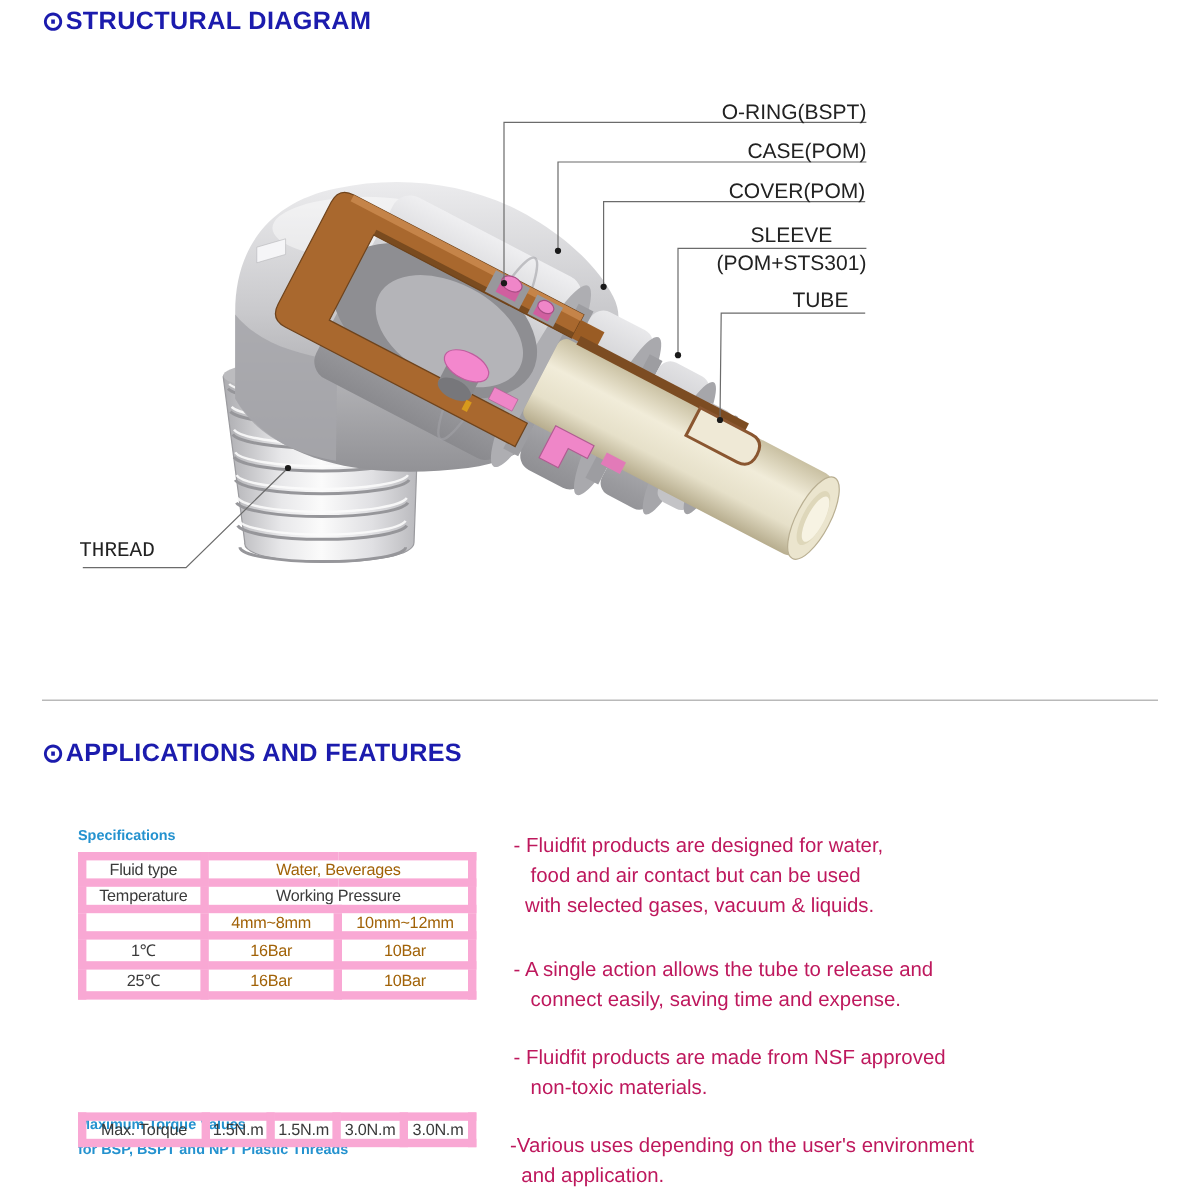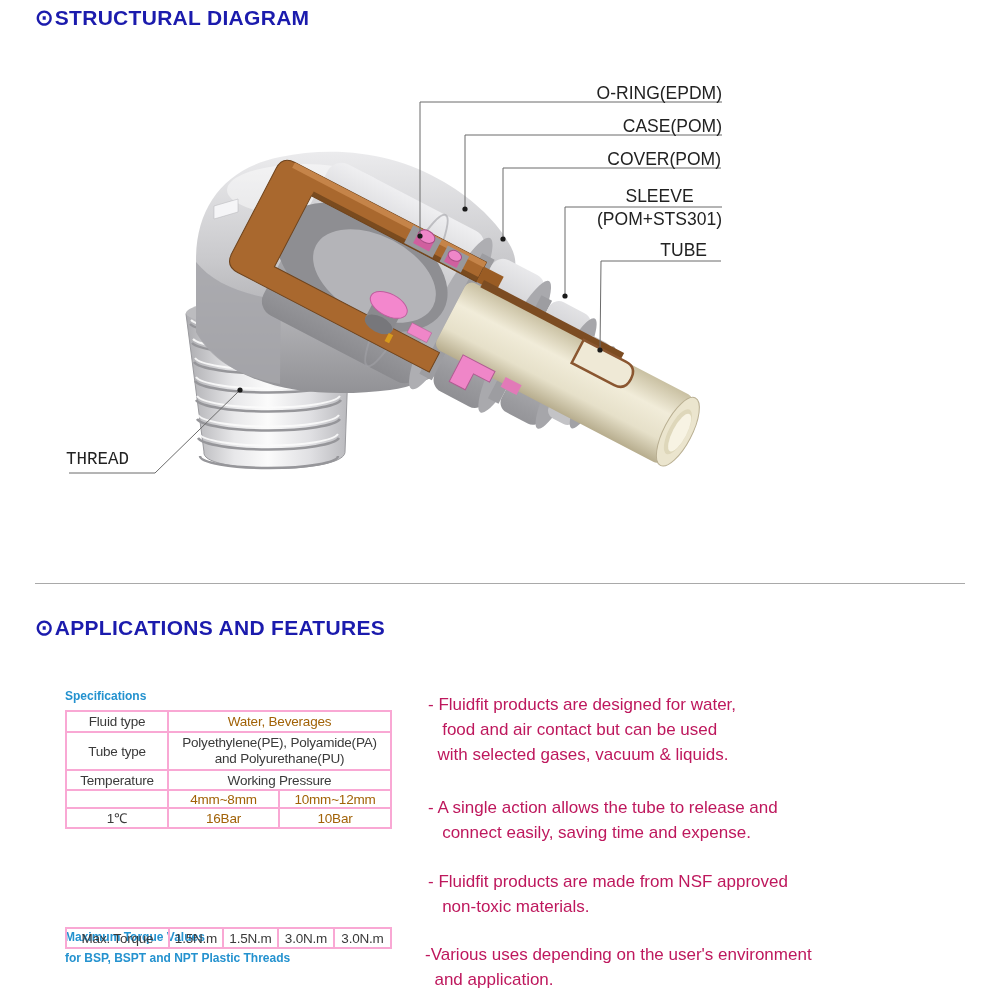--- a/index.html
+++ b/index.html
@@ -19,21 +19,21 @@
     font-size:17.5px;color:#222;font-weight:500;white-space:nowrap;
     text-align:right;line-height:21px;
   }
   .divider{height:1px;background:#a9a9a9;}
   .tbl-title{font-size:12px;font-weight:bold;color:#2492cf;line-height:21px;white-space:pre;}
   table.spec, table.torque{
     border-collapse:collapse;table-layout:fixed;
     font-size:13.5px;color:#3a3a3a;letter-spacing:-0.2px;
   }
   table.spec td, table.torque td{
-    border:2px solid #f9a8d4;padding:0;vertical-align:middle;
+    border:7px solid #f9a8d4;padding:0;vertical-align:middle;
     text-align:center;overflow:hidden;
   }
   td.val{color:#a16207;}
   td.left{text-align:left;padding-left:6px;white-space:pre;}
   .feature{
     font-size:17px;color:#be185d;line-height:25px;white-space:pre;
   }
   svg{pointer-events:none;}
 </style>
 </head>
@@ -174,21 +174,21 @@
   <g fill="#1a1a1a">
     <circle cx="420" cy="236" r="2.6"></circle>
     <circle cx="465" cy="209" r="2.6"></circle>
     <circle cx="503" cy="239" r="2.6"></circle>
     <circle cx="565" cy="296" r="2.6"></circle>
     <circle cx="600" cy="350" r="2.6"></circle>
     <circle cx="240" cy="390" r="2.6"></circle>
   </g>
 </svg>
 
-<div class="abs diagram-label" style="right:278px;top:83px;">O-RING(EPDM)</div>
+<div class="abs diagram-label" style="right:278px;top:83px;">O-RING(BSPT)</div>
 <div class="abs diagram-label" style="right:278px;top:116px;">CASE(POM)</div>
 <div class="abs diagram-label" style="right:279px;top:149px;">COVER(POM)</div>
 <div class="abs diagram-label" style="right:278px;top:186px;text-align:center;">
   <div>SLEEVE</div>
   <div style="margin-top:2px;">(POM+STS301)</div>
 </div>
 <div class="abs diagram-label" style="right:293px;top:240px;text-align:center;">TUBE</div>
 <div class="abs diagram-label" style="left:66px;top:449px;font-family:Liberation Mono, monospace;">THREAD</div>
 
 <div class="abs divider" style="left:35px;right:35px;top:583px;"></div>
@@ -204,36 +204,36 @@
   <colgroup>
       <col style="width:102px">
       <col style="width:111px">
       <col style="width:112px">
     </colgroup>
   <tbody>
       <tr style="height:21px">
     <td>Fluid type</td>
     <td colspan="2" class="val left">Water, Beverages</td>
   </tr>
-  <tr style="height:38px">
-    <td>Tube type</td>
-    <td colspan="2" class="left" style="line-height:16px;">Polyethylene(PE), Polyamide(PA)
-and Polyurethane(PU)</td>
-  </tr>
   <tr style="height:20px">
     <td>Temperature</td>
     <td colspan="2">Working Pressure</td>
   </tr>
   <tr style="height:18px">
     <td></td>
     <td class="val">4mm~8mm</td>
     <td class="val">10mm~12mm</td>
   </tr>
   <tr style="height:17px">
     <td>1℃</td>
+    <td class="val">16Bar</td>
+    <td class="val">10Bar</td>
+  </tr>
+  <tr style="height:17px">
+    <td>25℃</td>
     <td class="val">16Bar</td>
     <td class="val">10Bar</td>
   </tr>
 </tbody>
   </table>
 
 <div class="abs tbl-title" style="left:65px;top:881px;margin-top:46px;">Maximum Torque Values
 for BSP, BSPT and NPT Plastic Threads</div>
 
 <table class="torque abs" style="left:65px;top:927px;width:325px;">

